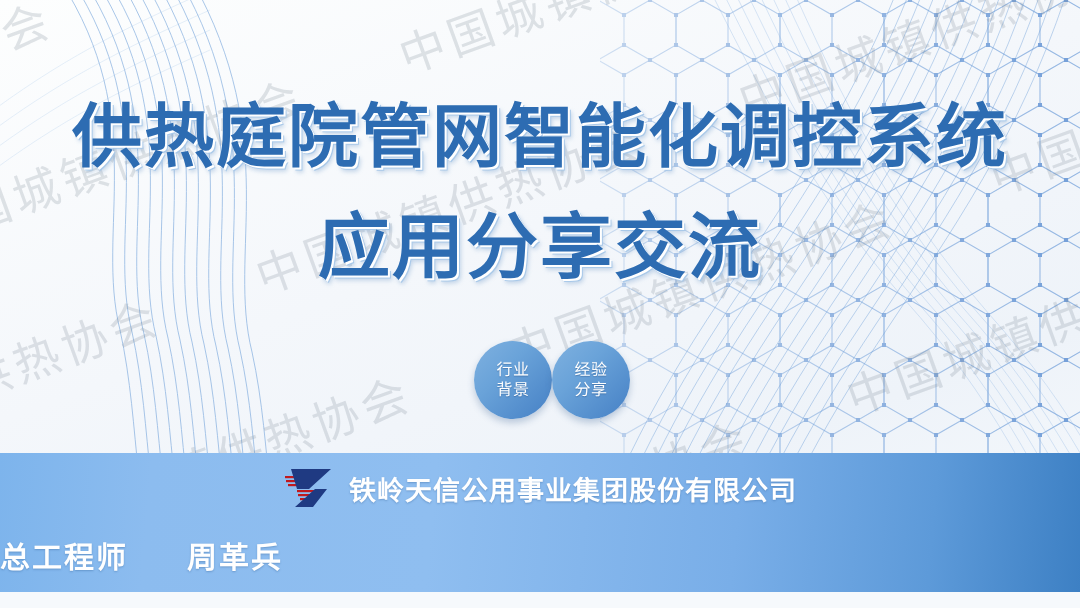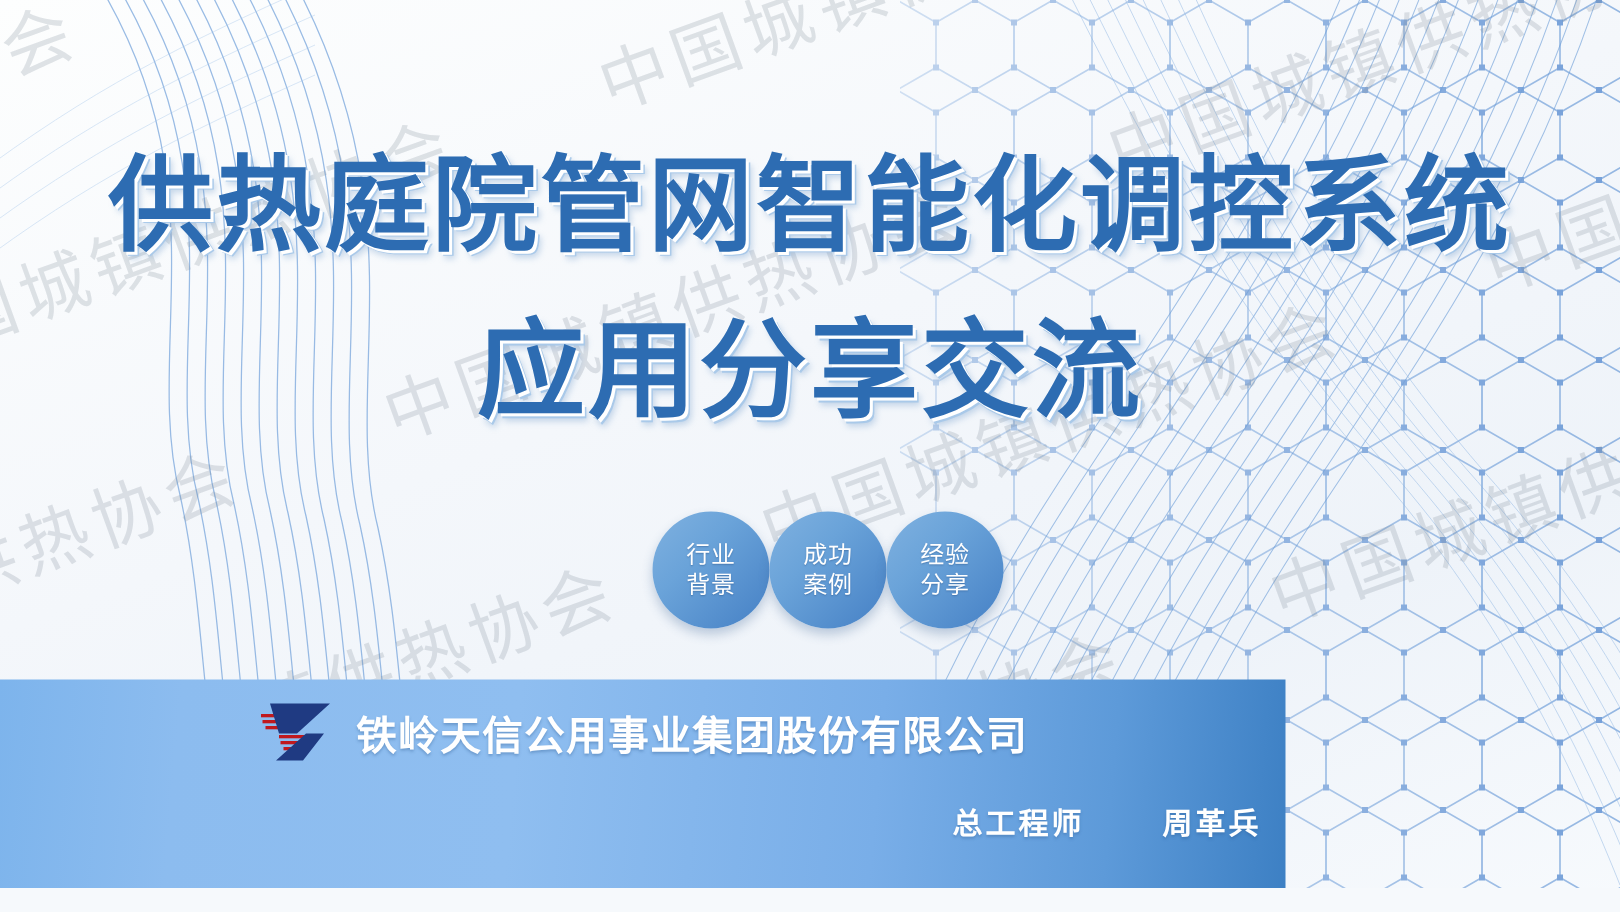--- a/index.html
+++ b/index.html
@@ -107,21 +107,21 @@
     letter-spacing: 0.5px;
     text-shadow: 0 1px 1px rgba(40, 80, 130, 0.45);
   }
   .badge .ln { display: block; }
 
   
   .bottom-bar {
     position: absolute;
     left: 0;
     top: 453px;
-    width: 857px;
+    width: 1080px;
     height: 139px;
     background: linear-gradient(95deg,
         #7DB4EC 0%,
         #8CBCEF 14%,
         #8FBEF0 40%,
         #79AEE8 68%,
         #5D9AD9 86%,
         #3D80C4 100%);
     z-index: 5;
   }
@@ -145,25 +145,25 @@
   }
   .logo {
     width: 52px;
     height: 42px;
     flex: 0 0 auto;
     display: block;
   }
   .presenter {
     position: absolute;
     left: 0;
-    right: 16px;
+    right: 0;
     top: 80px;
-    text-align: right;
-    font-family: "DejaVu Sans", "Liberation Sans", sans-serif;
-    font-size: 20px;
+    text-align: left;
+    font-family: "DejaVu Sans", "Liberation Sans", sans-serif;
+    font-size: 30px;
     font-weight: bold;
     color: #ffffff;
     letter-spacing: 2px;
     text-shadow: 0 1px 2px rgba(40, 85, 140, 0.35);
   }
   .presenter .gap { display: inline-block; width: 34px; }
 
   
   .bottom-strip {
     position: absolute;
@@ -321,24 +321,20 @@
     <div class="title-line">供热庭院管网智能化调控系统</div>
     <div class="title-line second">应用分享交流</div>
   </div>
 
   <div class="badges">
     <div class="badge">
       <span class="ln">行业</span>
       <span class="ln">背景</span>
     </div>
     <div class="badge">
-      <span class="ln">成功</span>
-      <span class="ln">案例</span>
-    </div>
-    <div class="badge">
       <span class="ln">经验</span>
       <span class="ln">分享</span>
     </div>
   </div>
 
   <div class="bottom-bar">
     <div class="bar-row-company">
       <svg class="logo" viewBox="0 0 52 42" xmlns="http://www.w3.org/2000/svg" aria-hidden="true">
         <g fill="#C0191E">
           <rect x="2" y="9" width="19" height="2.2"></rect>

